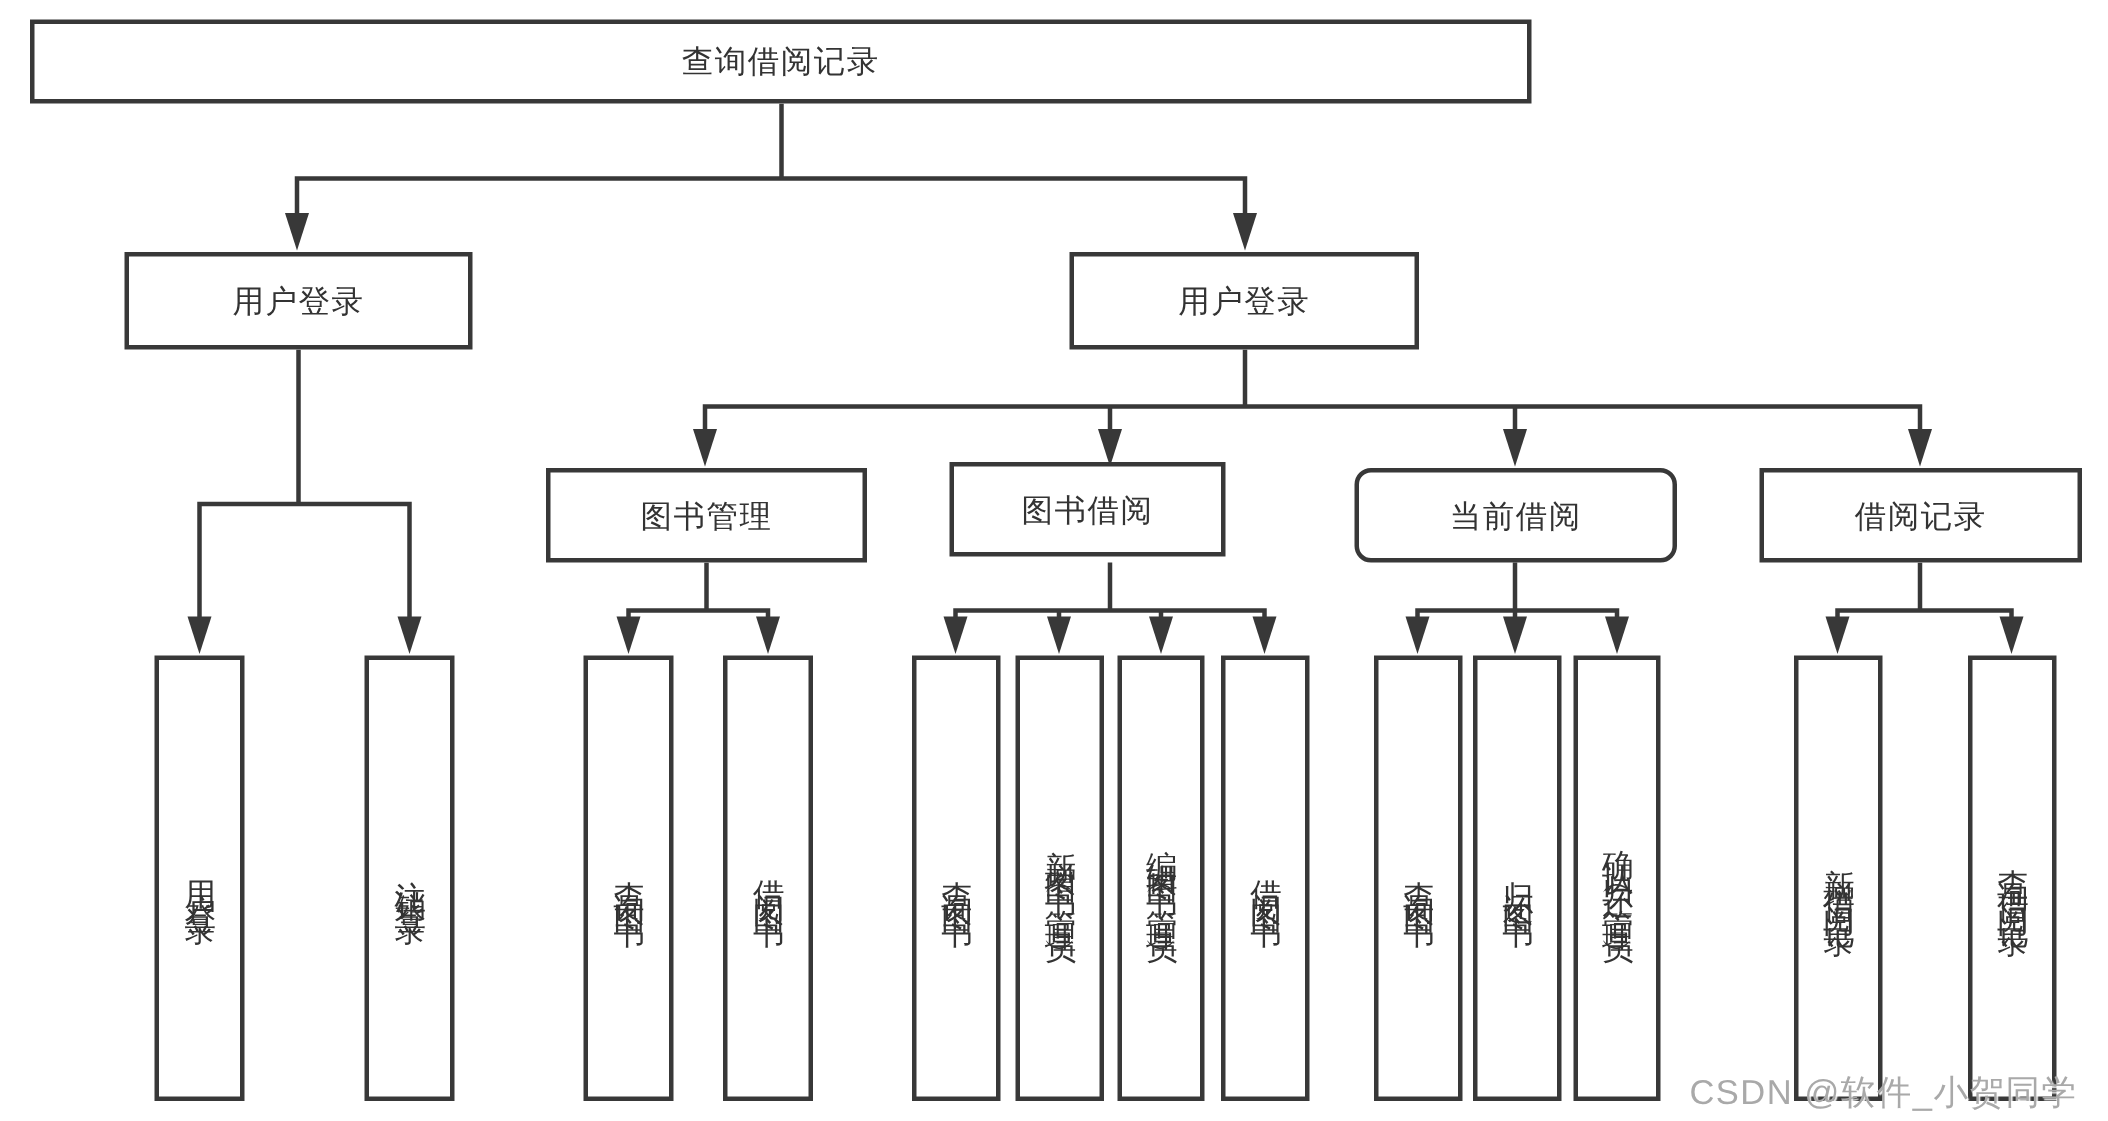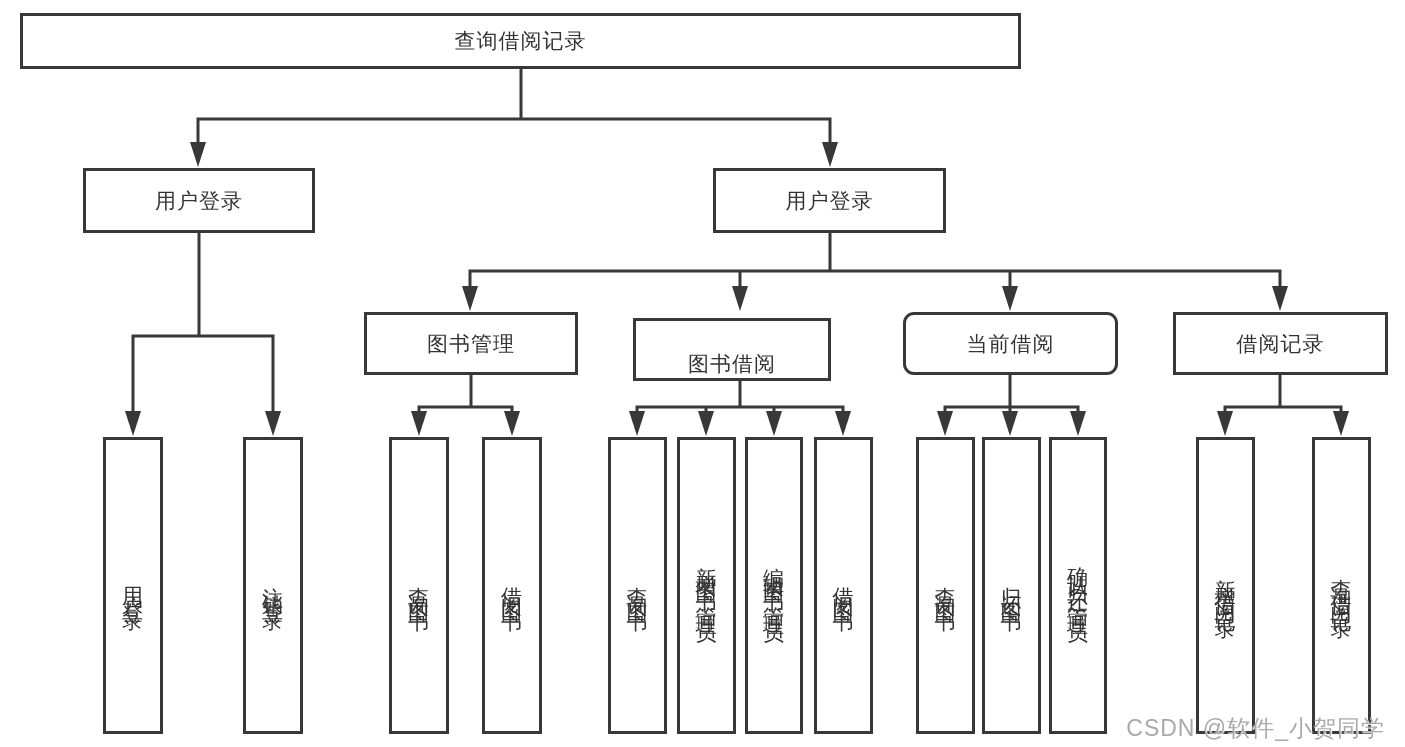--- a/index.html
+++ b/index.html
@@ -129,21 +129,21 @@
   <div class="node hbox" style="left:83px;top:168px;width:232px;height:65px;">
     <span>用户登录</span>
   </div>
   <div class="node hbox" style="left:713px;top:168px;width:233px;height:65px;">
     <span>用户登录</span>
   </div>
 
   <div class="node hbox" style="left:364px;top:312px;width:214px;height:63px;">
     <span>图书管理</span>
   </div>
-  <div class="node hbox" style="left:633px;top:318px;width:198px;height:63px;align-items:flex-end;">
+  <div class="node hbox" style="left:633px;top:308px;width:184px;height:63px;">
     <span>图书借阅</span>
   </div>
   <div class="node hbox" style="left:903px;top:312px;width:215px;height:63px;border-radius:11px;">
     <span>当前借阅</span>
   </div>
   <div class="node hbox" style="left:1173px;top:312px;width:215px;height:63px;">
     <span>借阅记录</span>
   </div>
 
   <div class="node vbox" style="left:103px;top:437px;width:60px;height:297px;">

